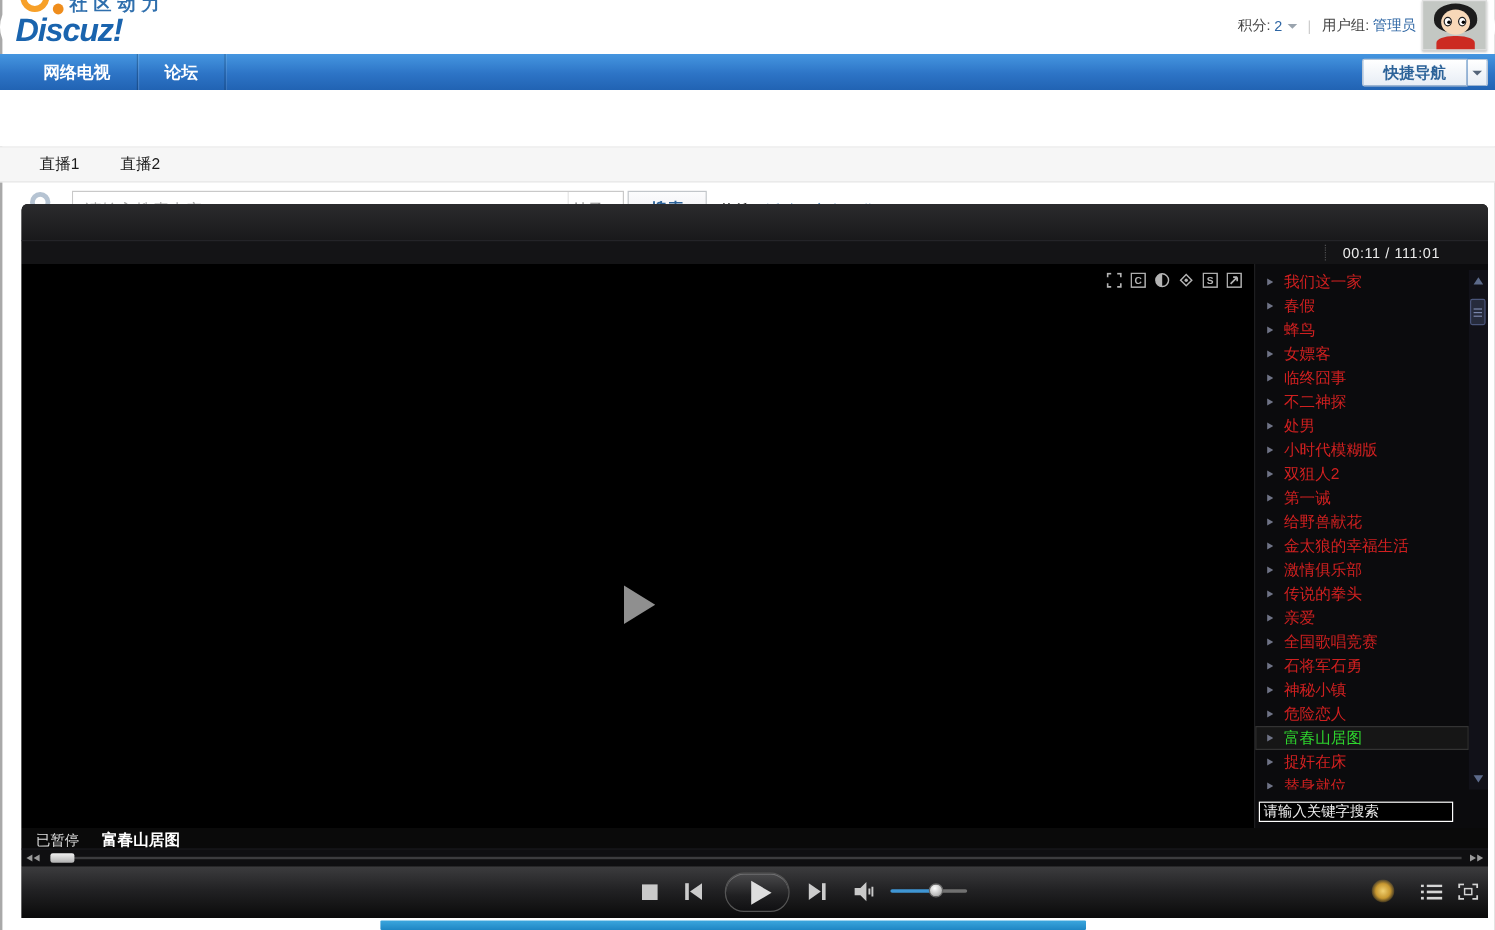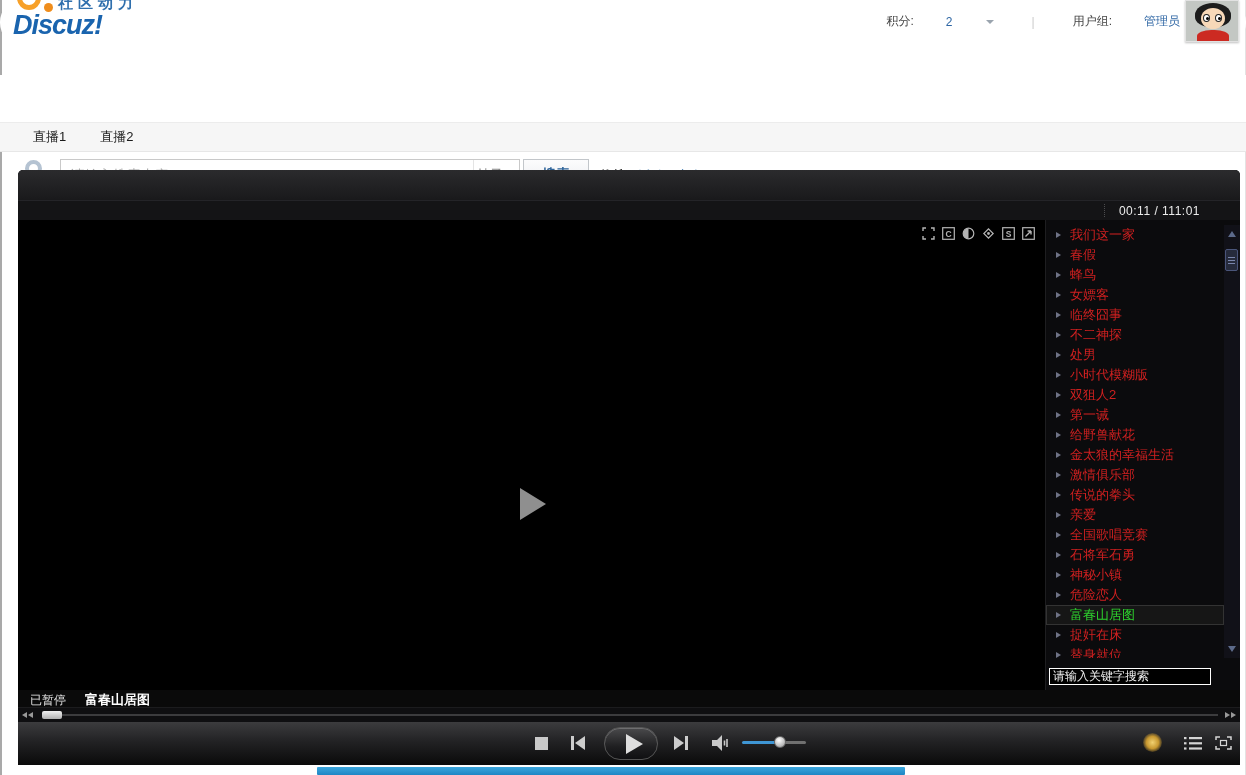--- a/index.html
+++ b/index.html
@@ -7,21 +7,21 @@
   .page { position:relative; width:1246px; height:775px; background:#fff; overflow:hidden; }
   .edge-left { position:absolute; left:0; top:0; width:2px; height:775px; background:#a9a9a9; }
   .edge-right { position:absolute; right:0; top:0; width:1px; height:775px; background:#e3e3e3; }
 
   
   .header { position:absolute; left:0; top:0; width:1246px; height:45px; background:#fff;border-radius:22px; }
   .logo-ring { position:absolute; left:17px; top:-14px; width:24px; height:24px; border:5px solid #f7a028; border-radius:50%; }
   .logo-dot { position:absolute; left:44px; top:3px; width:9px; height:9px; background:#ef8d1c; border-radius:50%; }
   .logo-sub { position:absolute; left:58px; top:-6px; font-size:15px; font-weight:bold; color:#2f6fad; letter-spacing:5px; }
   .logo-main { position:absolute; left:13px; top:10px; font-size:27px; font-weight:bold; font-style:italic; color:#1a64ae; letter-spacing:-1px; }
-  .user-info { position:absolute; right:66px; top:13px; display:flex; align-items:center; font-size:12px; color:#444; white-space:nowrap;gap:29px; }
+  .user-info { position:absolute; right:66px; top:13px; display:flex; align-items:center; font-size:12px; color:#444; white-space:nowrap; }
   .user-info .val { color:#2e66a4; margin-left:3px; }
   .caret-down { display:inline-block; width:0; height:0; border-left:4px solid transparent; border-right:4px solid transparent; border-top:4px solid #9aa4ae; margin-left:4px; }
   .ui-divider { color:#ccc; margin:0 9px; }
   .avatar { position:absolute; left:1185px; top:0; width:54px; height:42px; background:#c3c7c3; border:1px solid #e2e2e2; box-shadow:0 1px 2px rgba(0,0,0,.25); overflow:hidden; }
   .av-hair { position:absolute; left:9px; top:2px; width:36px; height:24px; background:#1c1c1c; border-radius:50% 50% 42% 42%; }
   .av-face { position:absolute; left:15px; top:7px; width:24px; height:21px; background:#f7d8b8; border-radius:50%; }
   .av-eye { position:absolute; top:13px; width:7px; height:8px; background:#fff; border:1px solid #222; border-radius:50%; }
   .av-eye.l { left:17px; } .av-eye.r { left:29px; }
   .av-eye::after { content:""; position:absolute; left:1.5px; top:2px; width:3px; height:3px; background:#000; border-radius:50%; }
   .av-shirt { position:absolute; left:11px; top:29px; width:32px; height:13px; background:#cc2a22; border-radius:45% 45% 0 0; }
@@ -132,20 +132,33 @@
     </div>
     <div class="avatar">
       <div class="av-hair"></div>
       <div class="av-face"></div>
       <div class="av-eye l"></div>
       <div class="av-eye r"></div>
       <div class="av-shirt"></div>
     </div>
   </div>
 
+  <div class="nav">
+    <ul class="nav-tabs">
+
+    <li class="tab">网络电视</li>
+        <li class="tab">论坛</li>
+      </ul>
+    <div class="quick-nav">
+      <div class="qn-main">快捷导航</div>
+      <div class="qn-arrow">
+          <span class="caret-down"></span>
+        </div>
+    </div>
+  </div>
 
   <div class="search-row">
     <div class="mag"></div>
     <div class="mag-handle"></div>
     <div class="searchbox">
       <input type="text" placeholder="请输入搜索内容" style="">
       <div class="type-sel">
         <span>帖子</span>
         <span class="caret-down"></span>
       </div>

